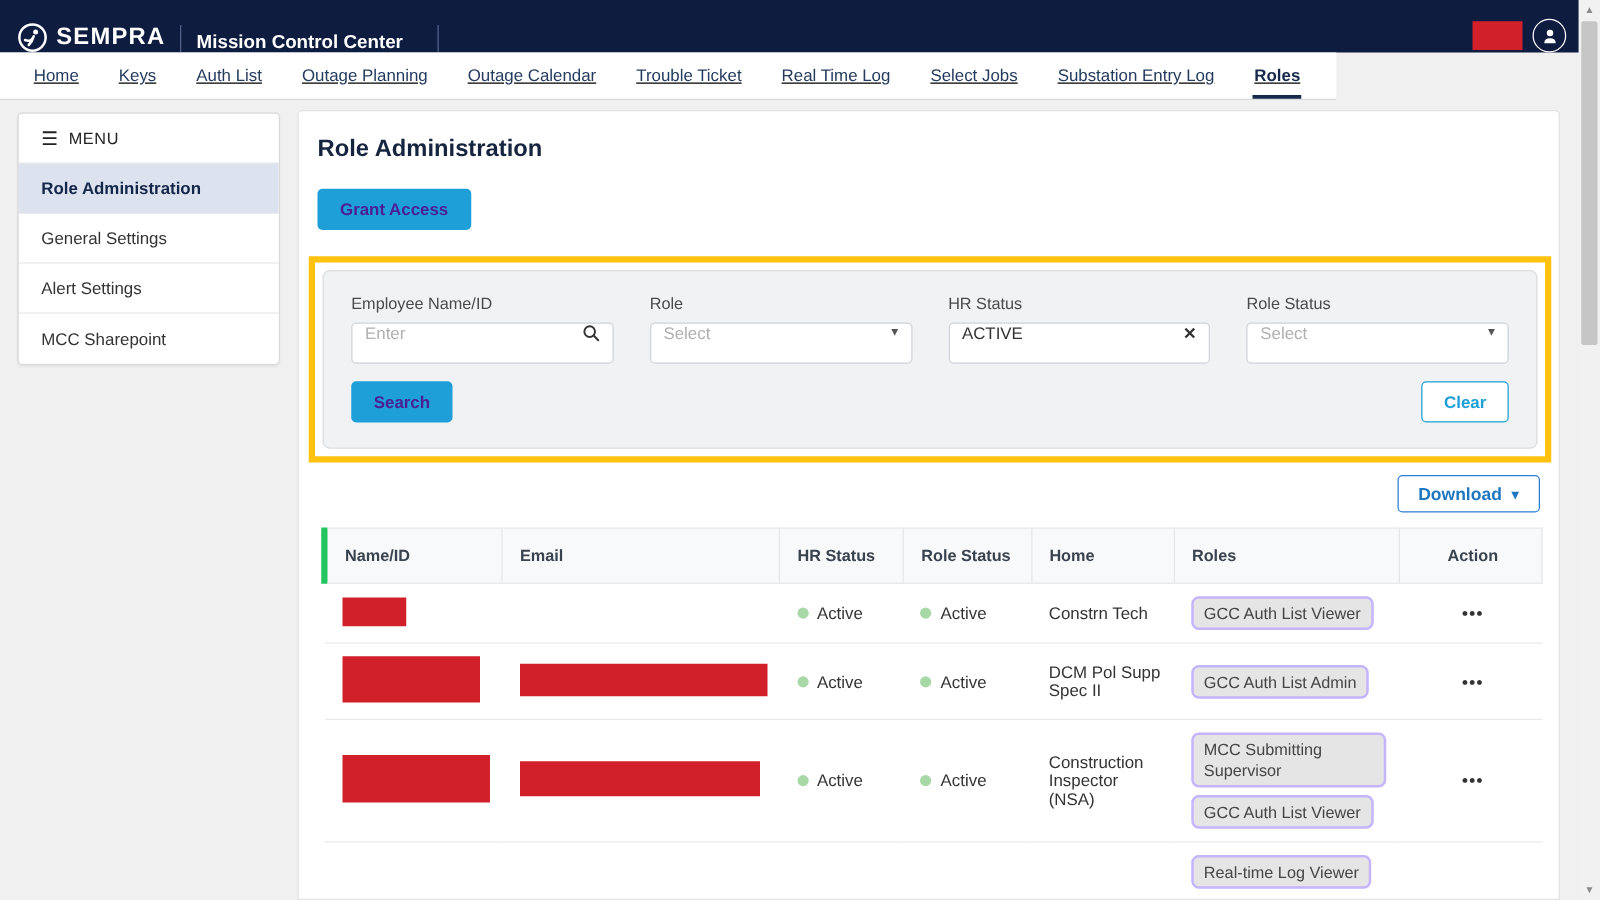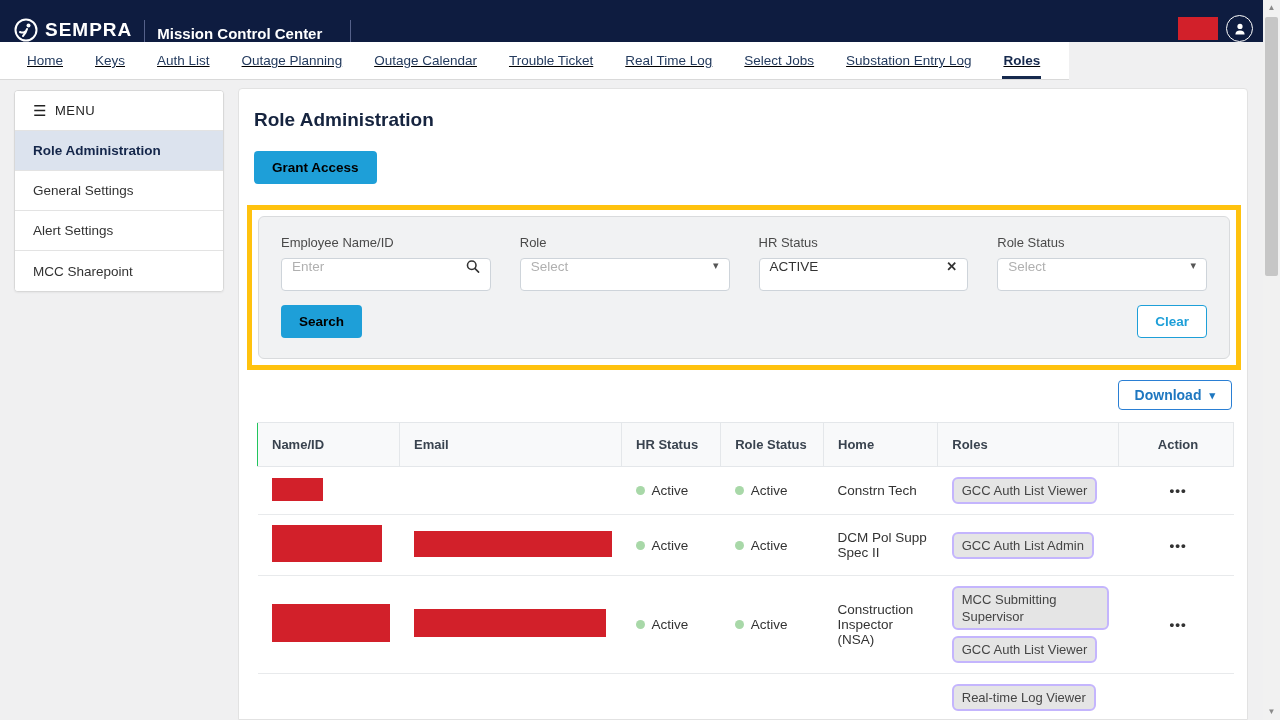--- a/index.html
+++ b/index.html
@@ -44,21 +44,21 @@
   .side-menu-header { font-size:13px; color:#222; letter-spacing:.5px; }
   .menu-icon { font-size:15px; margin-right:8px; color:#222; }
   .side-row.active { background:#dce3ee; color:#14264a; font-weight:bold; }
 
   
   .main-card { position:absolute; left:238px; top:8px; width:1010px; height:632px;
     background:#fff; border:1px solid #e2e2e2; border-radius:4px 4px 0 0;
     padding:14px 15px 0 15px; overflow:hidden; }
   .page-title { font-size:19px; font-weight:bold; color:#16243f; margin-top:6px; }
 
-  .btn-primary { display:inline-block; background:#1e9fd8; color:#000000; font-weight:bold;
+  .btn-primary { display:inline-block; background:#1e9fd8; color:#4c1d95; font-weight:bold;
     font-size:13.5px; border:none; border-radius:4px; padding:9px 18px; cursor:pointer;
     font-family:"Liberation Sans", sans-serif; }
   .grant-btn { margin-top:20px; }
 
   
   .filter-highlight { margin:21px -9px 0 -7px; border:5px solid #ffc20e; padding:6px;
     background:#fff; }
   .filter-panel { background:#f1f2f3; border:1px solid #d9dbdd; border-radius:6px;
     padding:18px 22px 20px 22px; }
   .filter-fields { display:flex; gap:29px; }
@@ -85,21 +85,21 @@
     color:#1e77c0; border:1px solid #2a7fd4; border-radius:4px; font-size:14px;
     font-weight:bold; padding:6px 16px; cursor:pointer;
     font-family:"Liberation Sans", sans-serif; }
   .download-btn .caret { color:#1e77c0; }
 
   
   .roles-table { margin:12px 0 0 3px; width:977px; border-collapse:collapse; }
   .roles-table th { background:#f8f9fa; border:1px solid #e4e7ea; border-left:none;
     font-size:13px; color:#39434f; text-align:left; font-weight:bold;
     padding:14px 10px 14px 14px; }
-  .roles-table th:first-child { border-left:1px solid #22c55e;margin-top:44px; }
+  .roles-table th:first-child { border-left:5px solid #22c55e;margin-top:44px; }
   .roles-table th.center { text-align:center; }
   .roles-table td { border-bottom:1px solid #e8eaec; font-size:13.5px; color:#333;
     padding:10px 10px 10px 14px; vertical-align:middle; }
   .col-name { width:132px; } .col-email { width:210px; } .col-hr { width:102px; }
   .col-rs { width:106px; } .col-title { width:116px; } .col-roles { width:190px; }
   .col-action { width:121px; }
   .status-cell { display:flex; align-items:center; gap:7px; }
   .dot { width:9px; height:9px; border-radius:50%; background:#a8d8a8; flex:0 0 auto; }
   .chip { display:inline-block; border:2px solid #c4b5fd; border-radius:6px;
     background:#e5e5e5; color:#454545; font-size:13px; padding:3px 8px; line-height:17px; }

